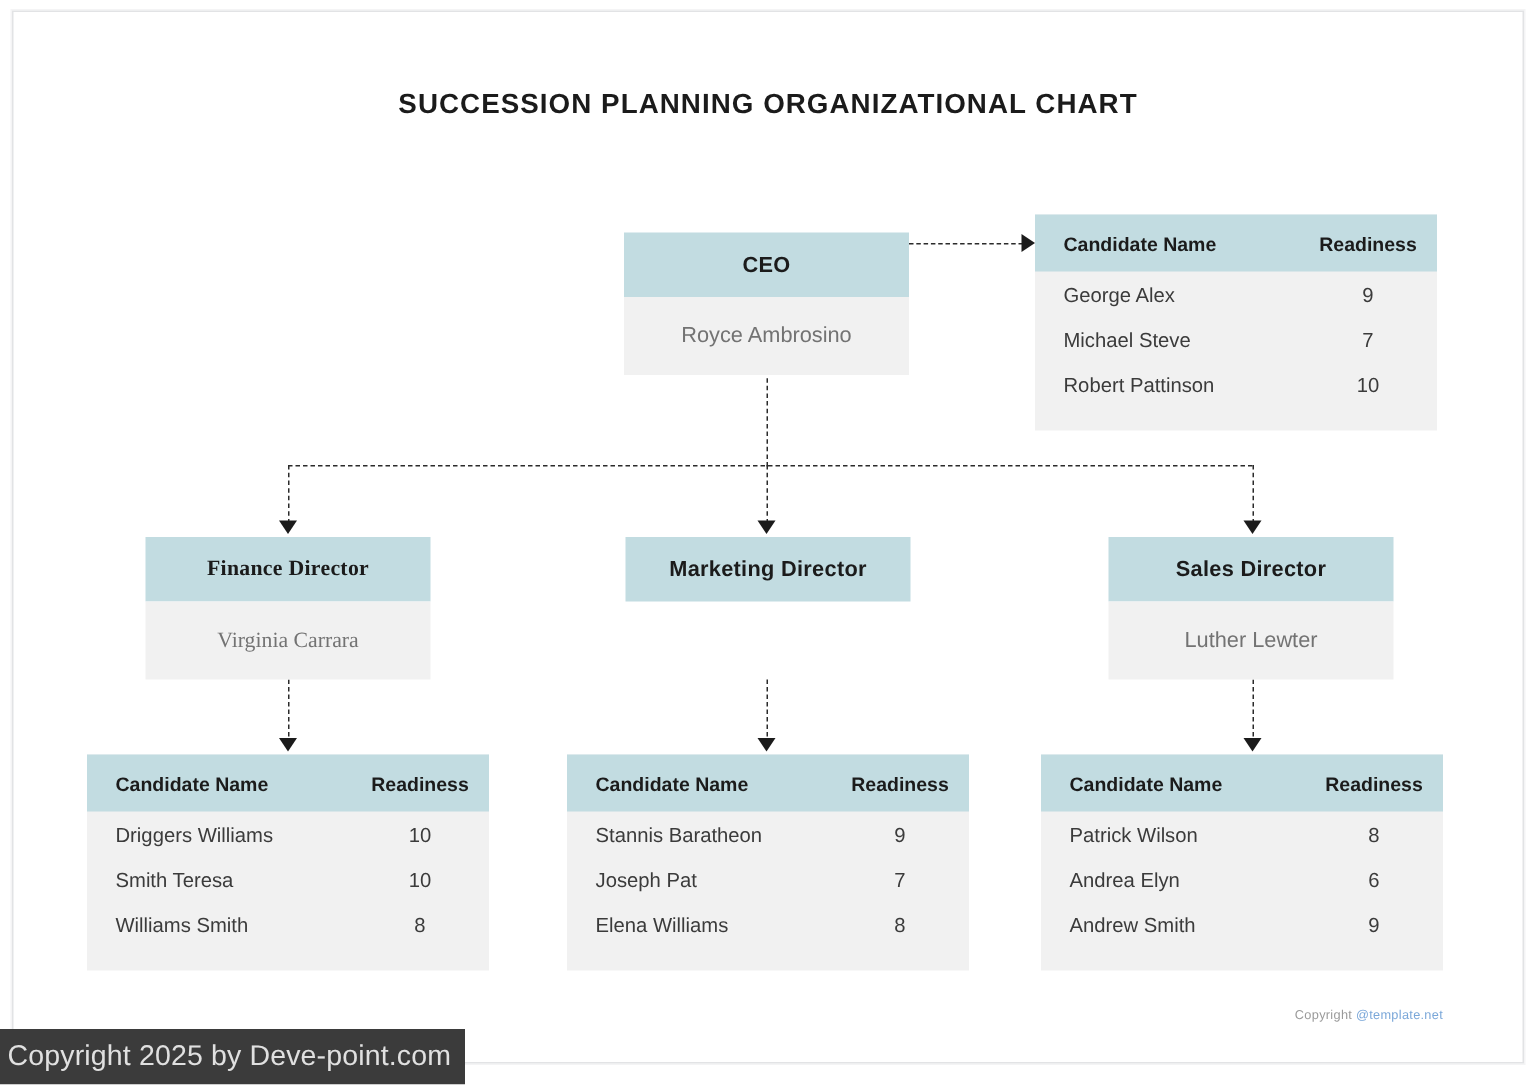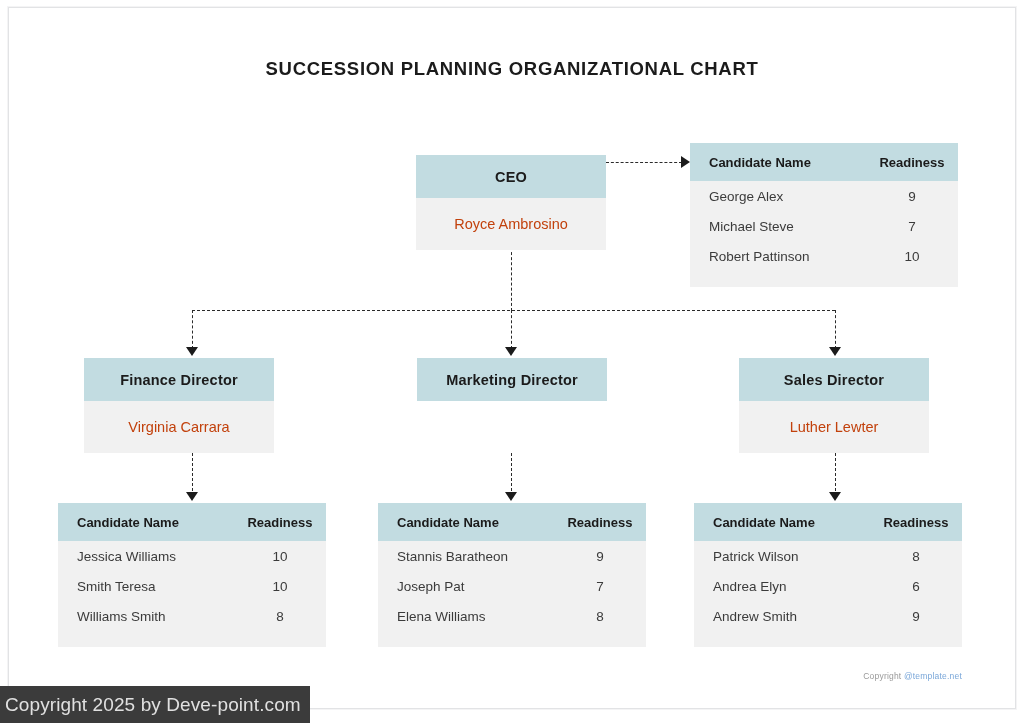--- a/index.html
+++ b/index.html
@@ -59,25 +59,25 @@
     color: #1b1b1b;
     letter-spacing: .2px;
   }
   .node-body {
     height: 52px;
     background: #f1f1f1;
     display: flex;
     align-items: center;
     justify-content: center;
     font-size: 14.5px;
-    color: #c2410c;
+    color: #737373;
   }
 
   #node-ceo      { left: 416px; top: 142px; margin-top: 13px; }
-  #node-finance  { left: 84px;  top: 358px; }
+  #node-finance  { left: 97px;  top: 358px; font-family: Liberation Serif, serif; }
   #node-marketing{ left: 417px; top: 358px; text-align: right; }
   #node-sales    { left: 739px; top: 358px; }
 
   
   .cand-table {
     position: absolute;
     width: 268px;
     background: #f1f1f1;
   }
   .cand-head {
@@ -271,21 +271,21 @@
     <div class="cand-pad"></div>
   </div>
 
   <div class="cand-table" id="table-finance">
     <div class="cand-head">
       <div class="c-name">Candidate Name</div>
       <div class="c-ready">Readiness</div>
     </div>
     <div>
         <div class="cand-row">
-          <div class="c-name">Jessica Williams</div>
+          <div class="c-name">Driggers Williams</div>
           <div class="c-ready">10</div>
         </div>
         <div class="cand-row">
           <div class="c-name">Smith Teresa</div>
           <div class="c-ready">10</div>
         </div>
         <div class="cand-row">
           <div class="c-name">Williams Smith</div>
           <div class="c-ready">8</div>
         </div>

